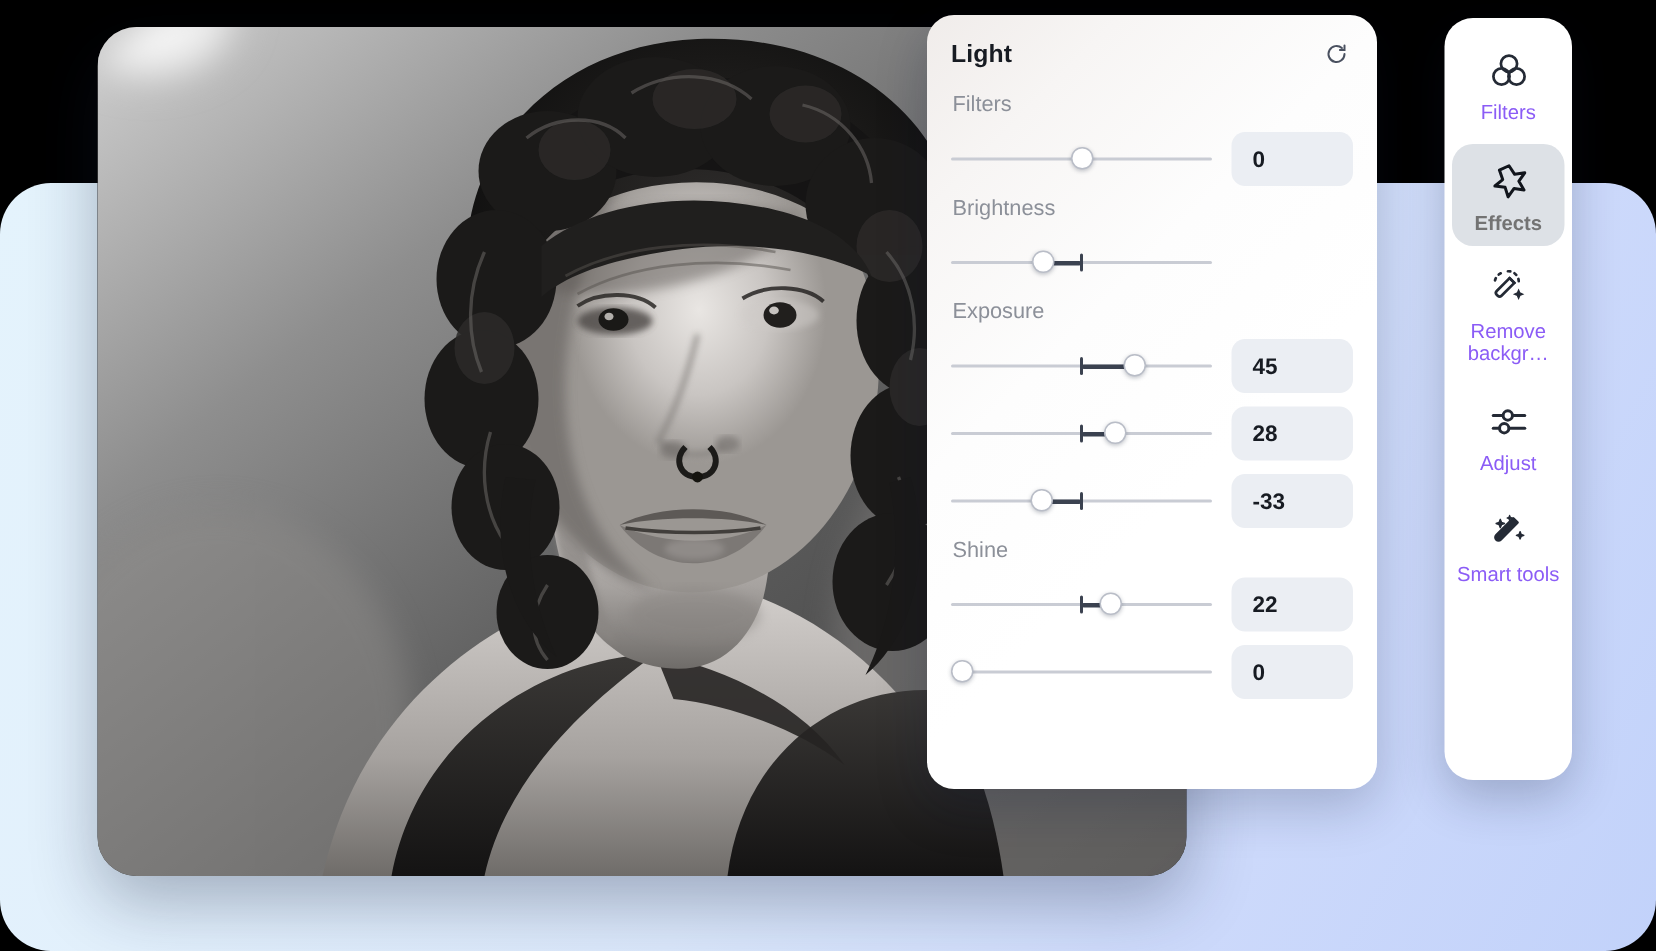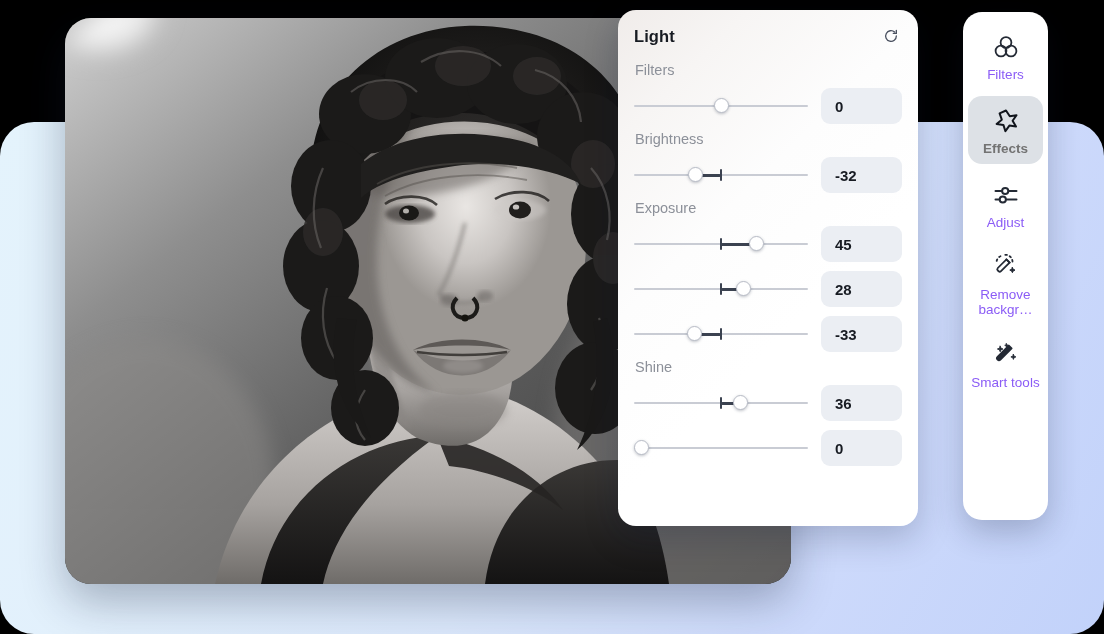--- a/index.html
+++ b/index.html
@@ -284,21 +284,20 @@
         </div>
         <div class="ctrl">
           <div class="ctrl-label">Brightness</div>
           <div class="ctrl-row">
             <div class="slider">
               <div class="s-track"></div>
               <div class="s-fill" style="left:61.56px;width:25.439999999999998px"></div>
               <div class="s-tick" style="left:85.75px"></div>
               <div class="s-thumb" style="left:61.56px"></div>
             </div>
-            <div class="val-box">-32</div>
           </div>
         </div>
         <div class="ctrl">
           <div class="ctrl-label">Exposure</div>
           <div class="ctrl-row">
             <div class="slider">
               <div class="s-track"></div>
               <div class="s-fill" style="left:87px;width:35.77499999999999px"></div>
               <div class="s-tick" style="left:85.75px"></div>
               <div class="s-thumb" style="left:122.77499999999999px"></div>
@@ -330,21 +329,21 @@
         </div>
         <div class="ctrl">
           <div class="ctrl-label">Shine</div>
           <div class="ctrl-row">
             <div class="slider">
               <div class="s-track"></div>
               <div class="s-fill" style="left:87px;width:19.875px"></div>
               <div class="s-tick" style="left:85.75px"></div>
               <div class="s-thumb" style="left:106.875px"></div>
             </div>
-            <div class="val-box">36</div>
+            <div class="val-box">22</div>
           </div>
         </div>
         <div class="ctrl">
           <div class="ctrl-row">
             <div class="slider">
               <div class="s-track"></div>
               <div class="s-thumb" style="left:7.5px"></div>
             </div>
             <div class="val-box">0</div>
           </div>
@@ -365,54 +364,54 @@
       <span class="t-label">Filters</span>
     </div>
 
     <div class="tool active">
       <span class="t-icon">
         <svg width="28" height="28" viewBox="0 0 28 28" fill="none" stroke="#11151c" stroke-width="2" stroke-linejoin="round">
           <path d="M14 3.5 L17.8 9.2 L24.5 8.2 L20.6 13.8 L24 19.6 L17.4 18.6 L13.4 24.2 L11.4 17.9 L4.6 17 L9.8 12.7 L7.6 6.4 Z"></path>
         </svg>
       </span>
       <span class="t-label">Effects</span>
-    </div>
-
-    <div class="tool">
-      <span class="t-icon">
-        <svg width="28" height="28" viewBox="0 0 28 28" fill="none" stroke="#242a35" stroke-width="2" stroke-linecap="round">
-          <path d="M3.5 10 h6"></path>
-            <path d="M17 10 h7.5"></path>
-            <circle cx="13.2" cy="10" r="3.1" fill="#fff"></circle>
-          <path d="M3.5 18.5 h3.6"></path>
-            <path d="M14.6 18.5 h9.9"></path>
-            <circle cx="10.8" cy="18.5" r="3.1" fill="#fff"></circle>
-        </svg>
-      </span>
-      <span class="t-label">Adjust</span>
     </div>
 
     <div class="tool">
       <span class="t-icon">
         <svg width="28" height="28" viewBox="0 0 28 28" fill="none" stroke="#242a35" stroke-width="1.8" stroke-linecap="round">
           <path d="M17.6 9.6 L9 18.2 a1.8 1.8 0 0 1-2.5 0 l-.7-.7 a1.8 1.8 0 0 1 0-2.5 l8.6-8.6 Z"></path>
           <path d="M14.4 6.4 L17.6 9.6"></path>
           <g stroke-dasharray="1.6 3">
             <path d="M20.5 8.5 a7 7 0 0 0-8-6.6"></path>
             <path d="M8.5 3.2 a7 7 0 0 0-4 6"></path>
           </g>
           <path d="M20.4 14.5 l.8 1.8 1.8.8 -1.8.8 -.8 1.8 -.8-1.8 -1.8-.8 1.8-.8 Z" fill="#242a35" stroke-width="1"></path>
         </svg>
       </span>
       <span class="t-label">Remove
 backgr…</span>
     </div>
 
     <div class="tool">
       <span class="t-icon">
+        <svg width="28" height="28" viewBox="0 0 28 28" fill="none" stroke="#242a35" stroke-width="2" stroke-linecap="round">
+          <path d="M3.5 10 h6"></path>
+            <path d="M17 10 h7.5"></path>
+            <circle cx="13.2" cy="10" r="3.1" fill="#fff"></circle>
+          <path d="M3.5 18.5 h3.6"></path>
+            <path d="M14.6 18.5 h9.9"></path>
+            <circle cx="10.8" cy="18.5" r="3.1" fill="#fff"></circle>
+        </svg>
+      </span>
+      <span class="t-label">Adjust</span>
+    </div>
+
+    <div class="tool">
+      <span class="t-icon">
         <svg width="28" height="28" viewBox="0 0 28 28" fill="none" stroke="#242a35" stroke-width="1.9" stroke-linecap="round" stroke-linejoin="round">
           <path d="M19.6 7.4 L8.4 18.6 a2 2 0 0 1-2.8 0 a2 2 0 0 1 0-2.8 L16.8 4.6 Z" fill="#242a35"></path>
           <path d="M8.2 5.2 l.8 2 2 .8 -2 .8 -.8 2 -.8-2 -2-.8 2-.8 Z" fill="#242a35" stroke-width=".9"></path>
           <path d="M21.4 13.4 l.7 1.8 1.8.7 -1.8.7 -.7 1.8 -.7-1.8 -1.8-.7 1.8-.7 Z" fill="#242a35" stroke-width=".9"></path>
           <path d="M14.4 2.6 l.5 1.2 1.2.5 -1.2.5 -.5 1.2 -.5-1.2 -1.2-.5 1.2-.5 Z" fill="#242a35" stroke-width=".8"></path>
         </svg>
       </span>
       <span class="t-label">Smart
 tools</span>
     </div>

